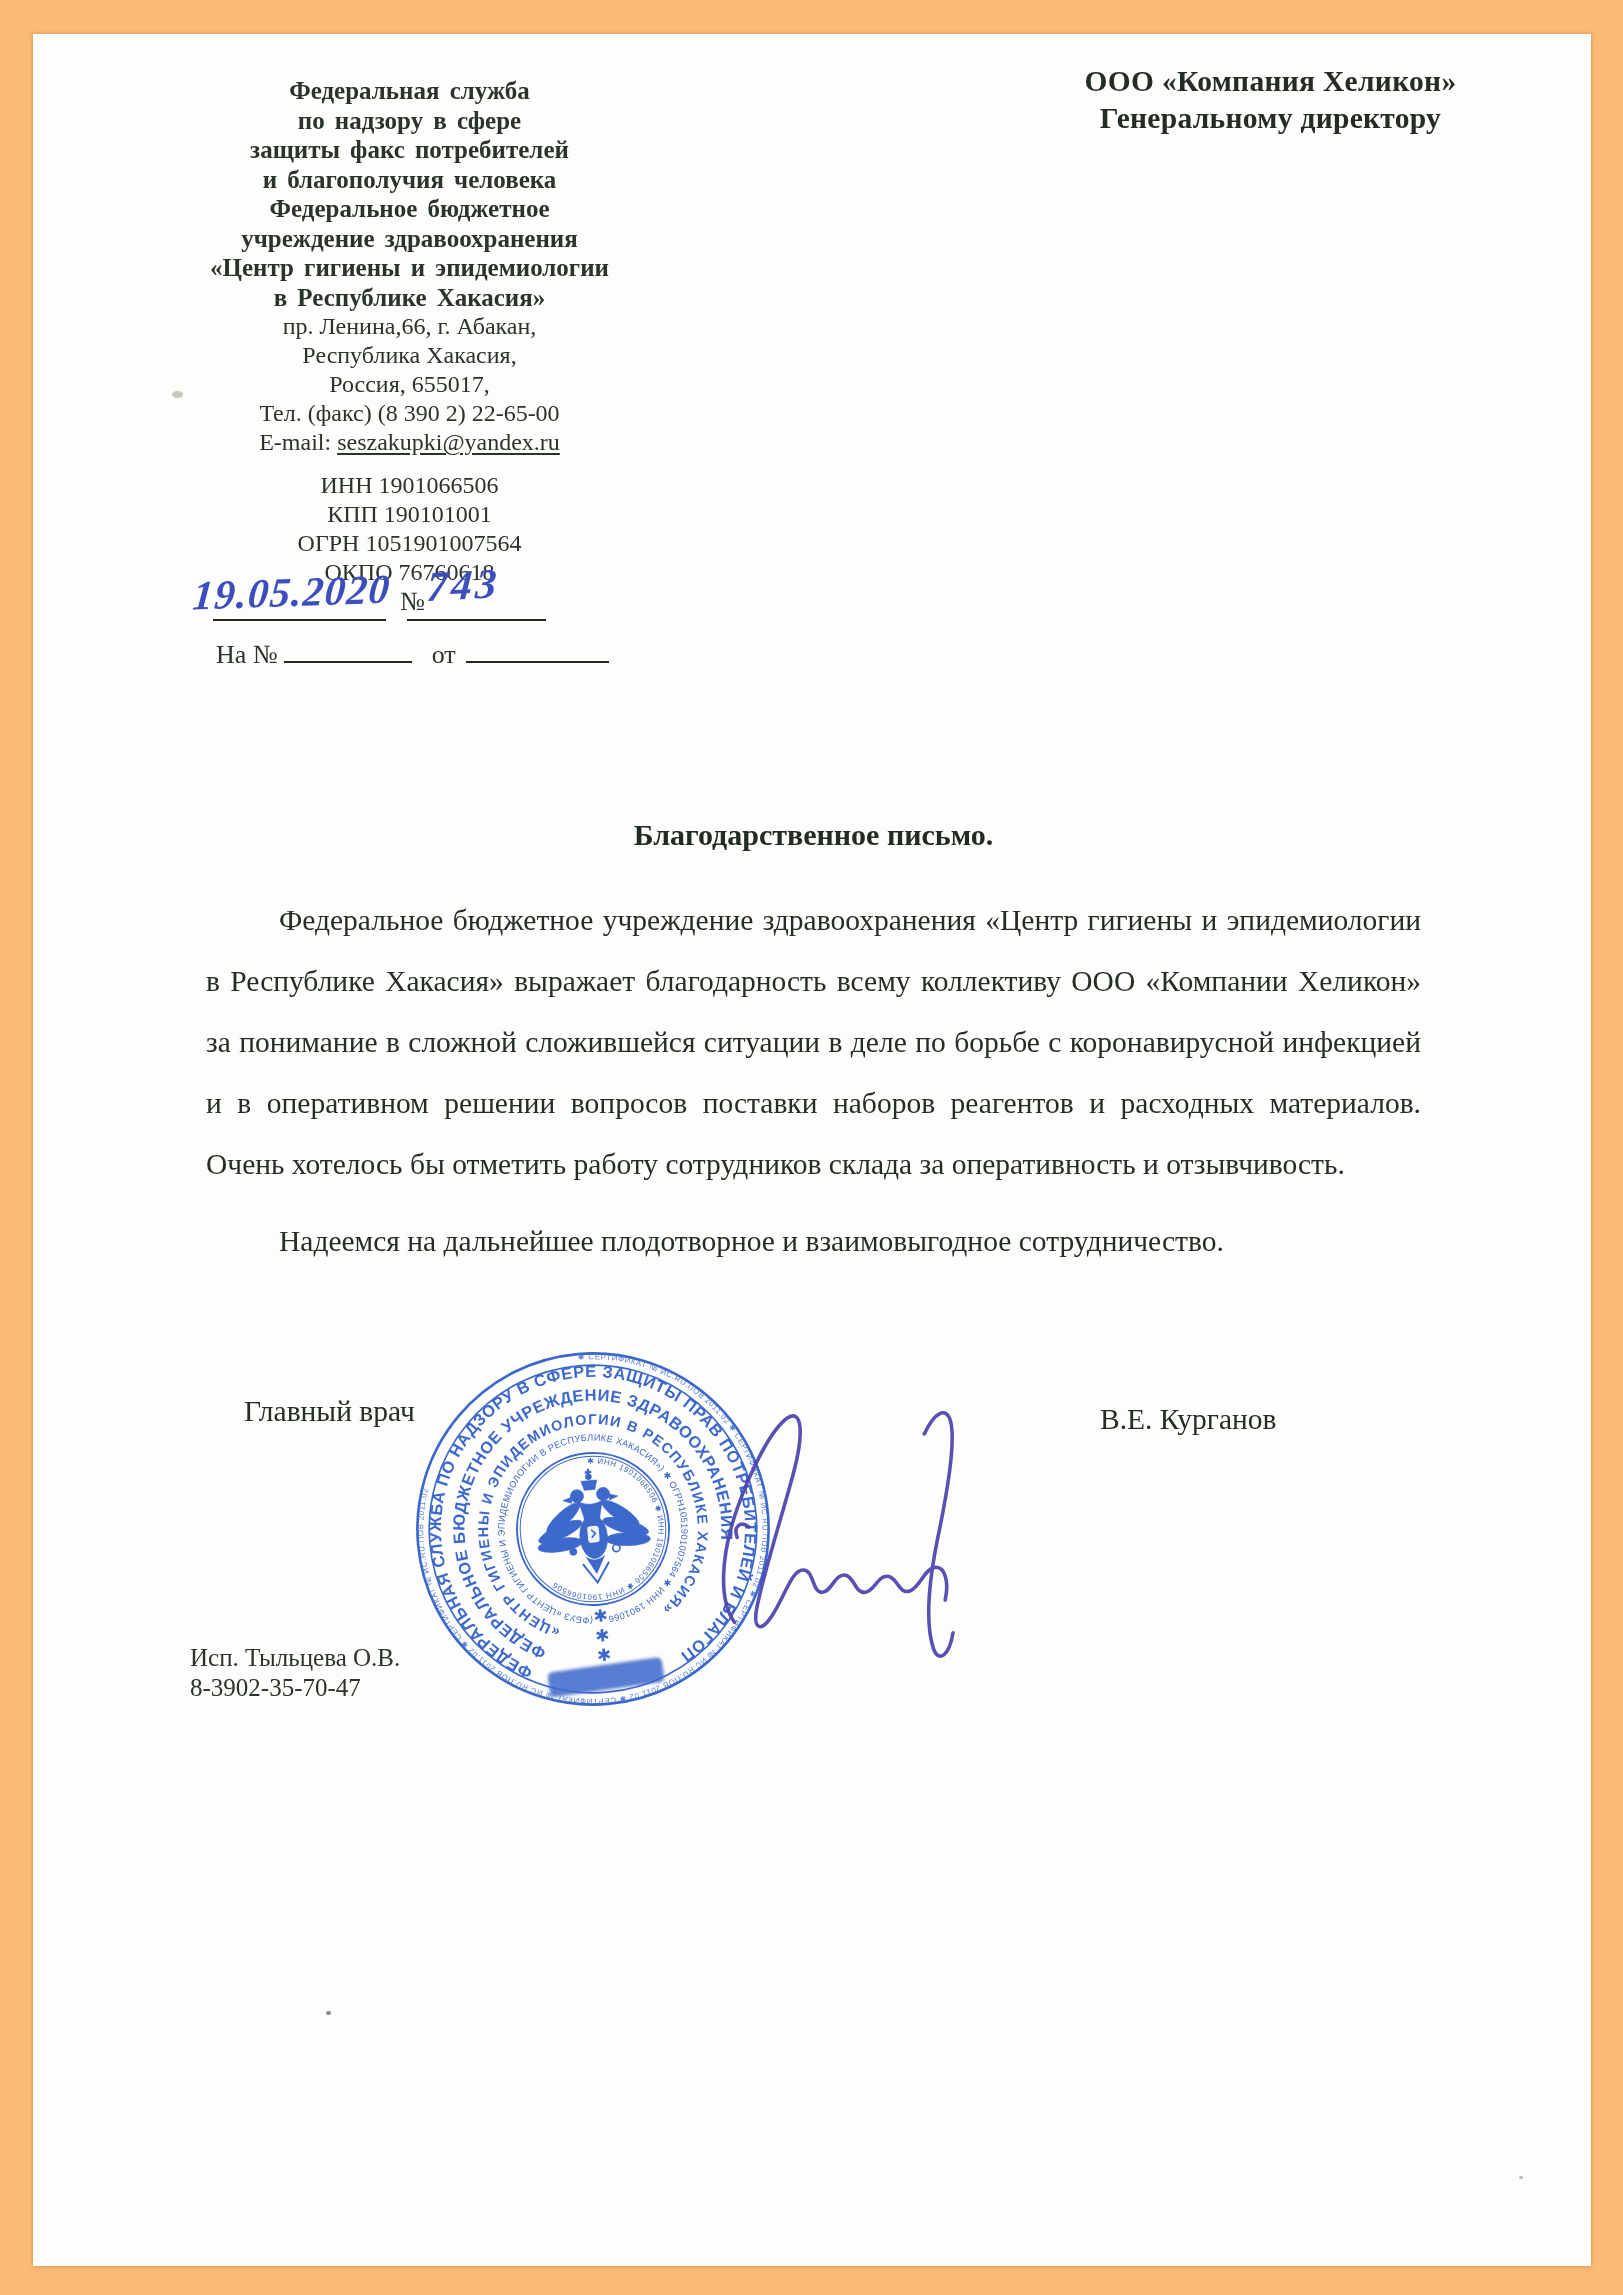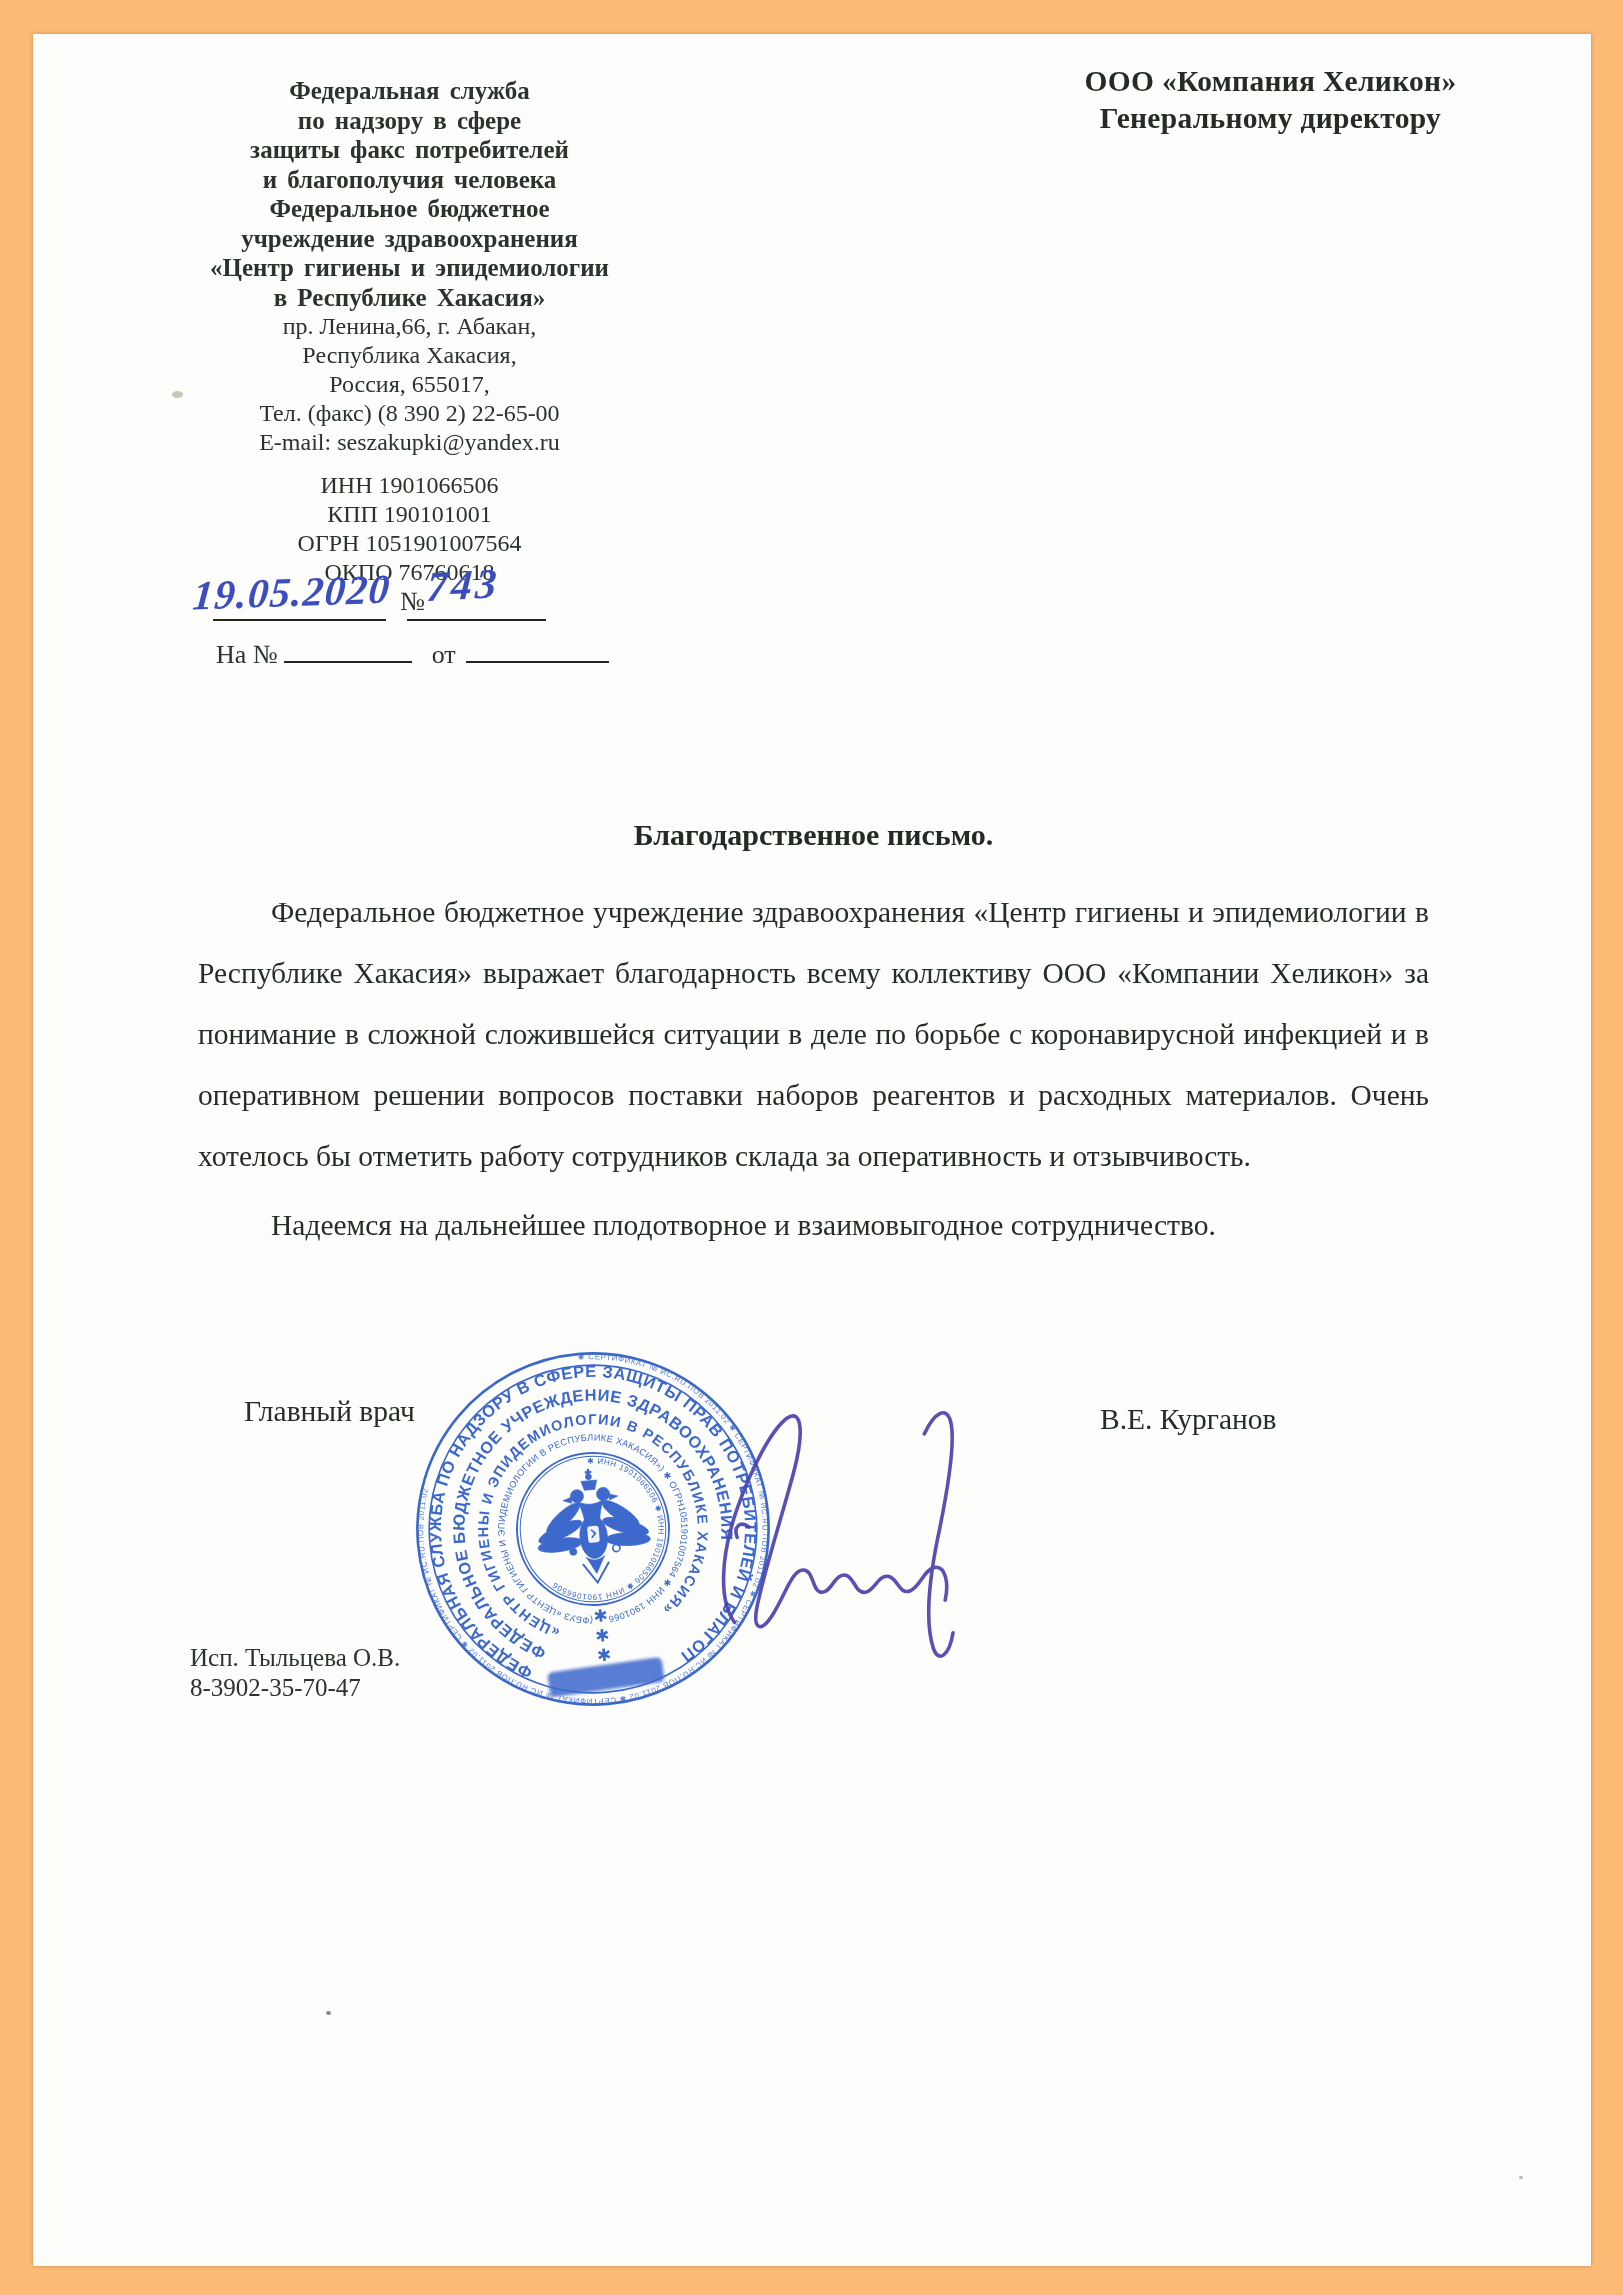--- a/index.html
+++ b/index.html
@@ -5,21 +5,21 @@
   html,body{margin:0;padding:0;}
   .stage{position:relative;width:1623px;height:2295px;background:#fdba74;overflow:hidden;
          font-family:"Liberation Serif","DejaVu Serif",serif;}
   .page{position:absolute;left:33px;top:34px;width:1558px;height:2232px;background:#fdfdfb;
         box-shadow:0 0 3.9px rgba(0,0,0,.25);}
   
   .letterhead{position:absolute;left:157px;top:42px;width:439px;text-align:center;color:#2a332c;}
   .org-line{font-weight:bold;font-size:25px;line-height:29.5px;word-spacing:3.9px;}
   .addr-line{font-size:24px;line-height:29px;}
   .email-line{font-size:24px;line-height:29px;}
-  .email-underlined{text-underline-offset:3.3px;}
+  .email-underlined{text-decoration:underline;text-underline-offset:3.3px;}
   .req-block{margin-top:14.4px;}
   .req-line{font-size:24px;line-height:29px;}
   
   .date-row{position:absolute;left:124px;top:533px;width:484px;height:65px;}
   .hw{font-style:italic;font-weight:bold;color:#3c4dbe;font-family:"Liberation Serif",serif;}
   .hw-date{position:absolute;left:36px;top:1.3px;font-size:41px;letter-spacing:1.3px;
            transform:rotate(-2deg) skewX(-7deg);white-space:nowrap;}
   .no-sign{position:absolute;left:243px;top:19.6px;font-size:26px;color:#2a332c;}
   .hw-num{position:absolute;left:270px;top:-6.5px;font-size:42px;letter-spacing:3.3px;
           transform:rotate(-3deg) skewX(-7deg);}
@@ -33,21 +33,21 @@
   .rw2{width:143px;margin-left:3.9px;}
   .ref-from{margin-left:13px;}
   
   .addressee{position:absolute;right:98px;top:29px;width:445px;text-align:center;
              font-weight:bold;font-size:29.5px;line-height:37px;color:#252c26;letter-spacing:0.3px;}
   
   .title{position:absolute;left:157px;top:784px;width:1247px;text-align:center;
          font-weight:bold;font-size:30px;color:#222b24;}
   .body-text{position:absolute;left:157px;top:840px;width:1247px;font-size:29.5px;line-height:61px;
              text-align:justify;color:#242d26;}
-  .body-text p{margin:8px;text-indent:73px;}
+  .body-text p{margin:16px;text-indent:73px;}
   
   .sig-row{position:absolute;left:157px;top:1361px;width:1247px;height:39px;font-size:29.5px;color:#242d26;}
   .sig-title{position:absolute;left:54px;top:0;}
   .sig-name{position:absolute;left:910px;top:8px;}
   
   .stamp{position:absolute;left:370px;top:1305px;width:380px;height:380px;
          transform:rotate(-5deg);opacity:.93;}
   .stamp text{font-family:"Liberation Sans","DejaVu Sans",sans-serif;fill:#2e5cc8;}
   .ring-big{font-size:25px;font-weight:bold;letter-spacing:1px;}
   .ring-mid{font-size:22px;font-weight:bold;letter-spacing:2px;}

